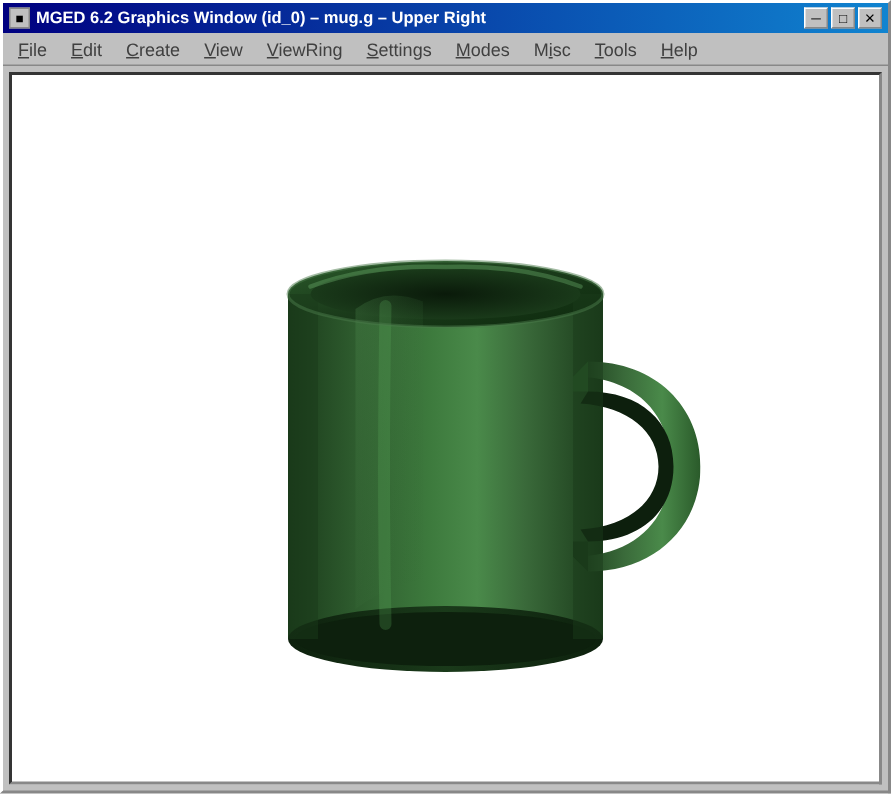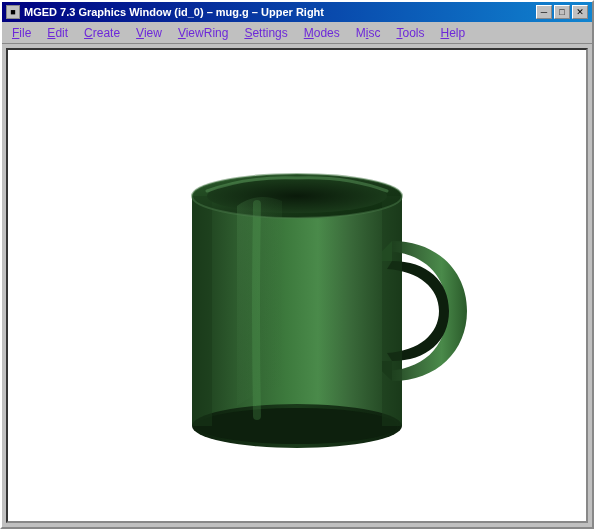--- a/index.html
+++ b/index.html
@@ -84,21 +84,21 @@
       display: flex;
       align-items: center;
       padding: 0 2px;
       border-bottom: 1px solid #888;
       flex-shrink: 0;
     }
 
     .menu-item {
       padding: 2px 8px;
       font-size: 12px;
-      color: #6d28d9;
+      color: #404040;
       cursor: pointer;
       white-space: nowrap;
     }
 
     .menu-item .underline {
       text-decoration: underline;
     }
 
     .canvas-area {
       flex: 1;
@@ -122,21 +122,21 @@
     }
   </style>
 </head>
 <body>
 
 <div class="window">
 
   <div class="title-bar">
     <div class="title-bar-left">
       <div class="title-icon">■</div>
-      <span class="title-text">MGED 7.3 Graphics Window (id_0) – mug.g – Upper Right</span>
+      <span class="title-text">MGED 6.2 Graphics Window (id_0) – mug.g – Upper Right</span>
     </div>
     <div class="title-bar-buttons">
       <div class="title-btn">─</div>
       <div class="title-btn">□</div>
       <div class="title-btn">✕</div>
     </div>
   </div>
 
   <div class="menu-bar">
     <div class="menu-item"><span class="underline">F</span>ile</div>

